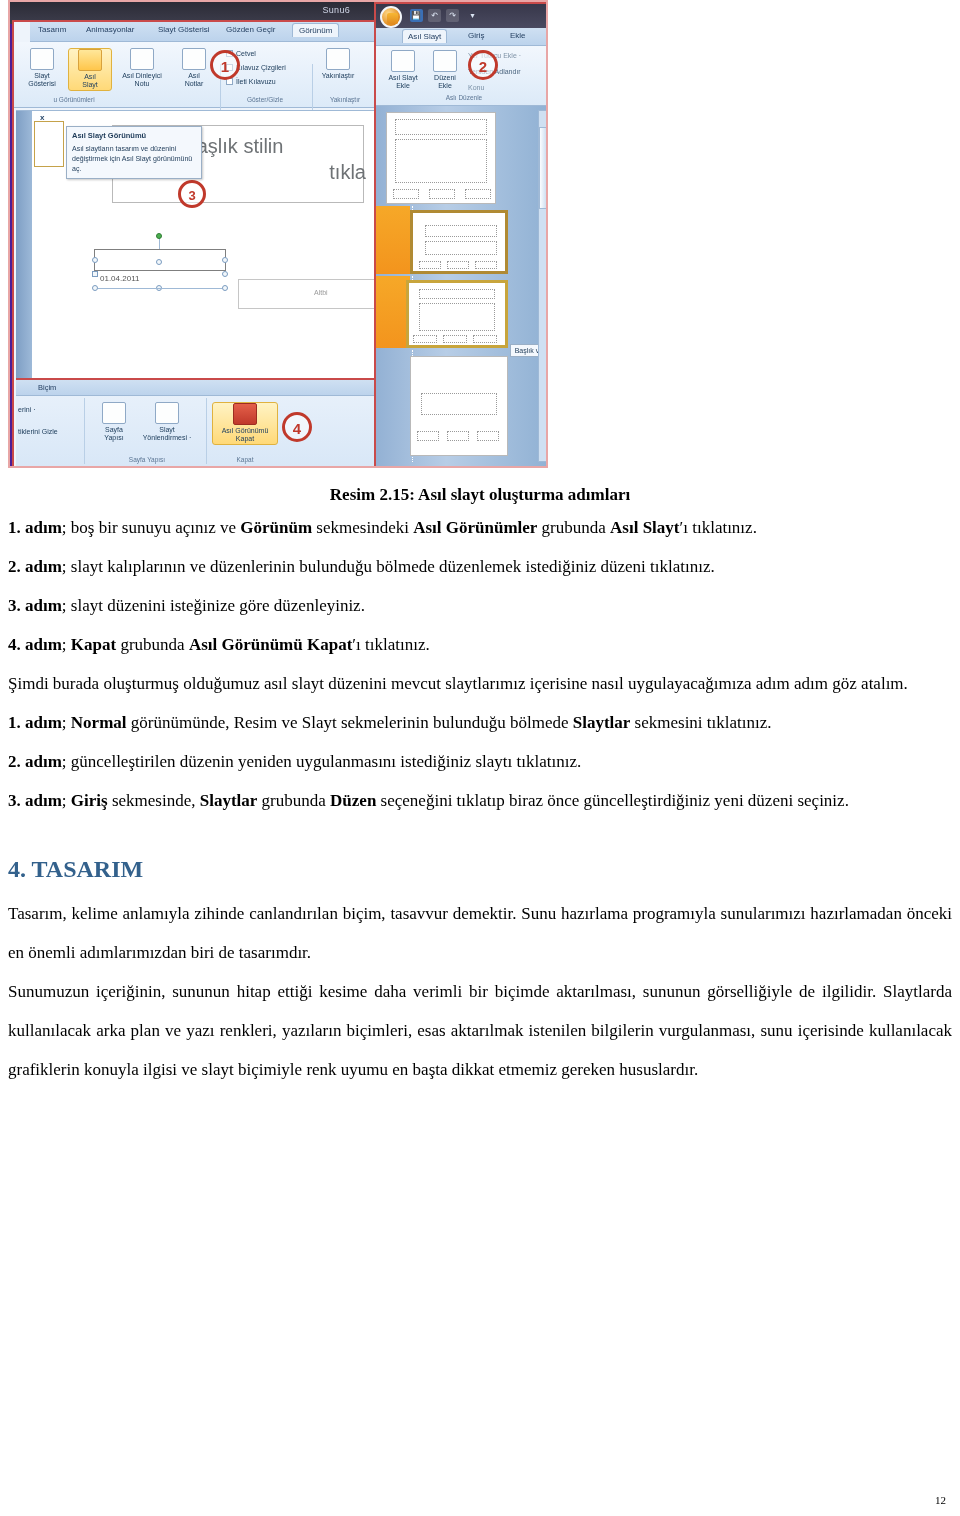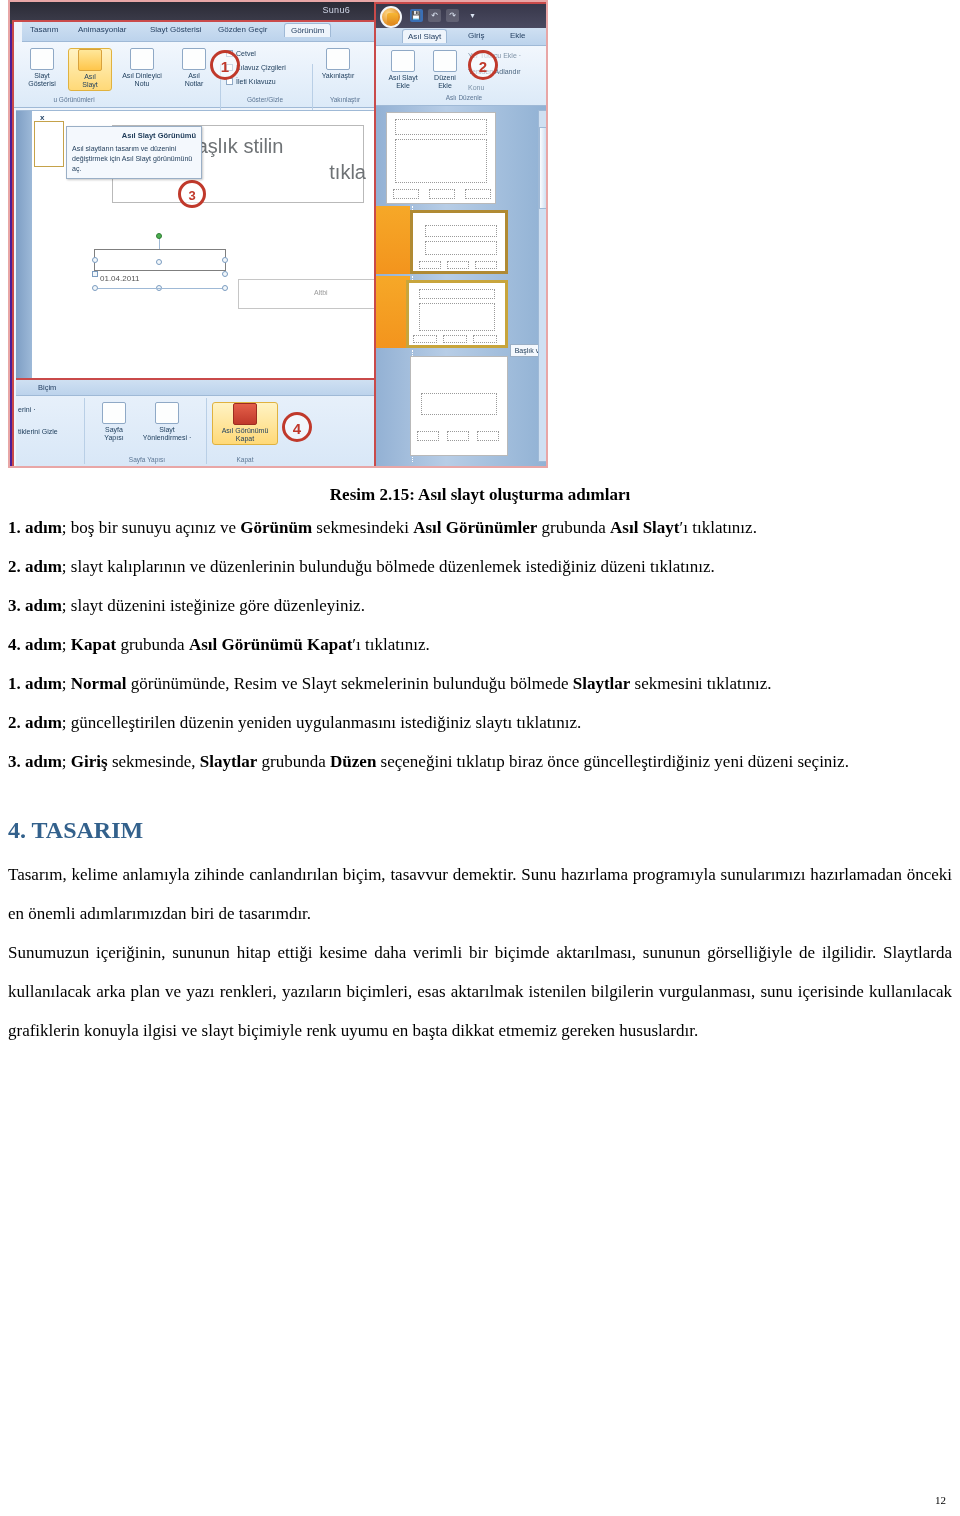--- a/index.html
+++ b/index.html
@@ -43,21 +43,21 @@
   }
 
   
   .winA{
     position:absolute;left:2px;top:18px;width:366px;height:448px;
     background:#eef4fb;
     border:2px solid #c94a4a;
     overflow:hidden;
   }
   .tabstripA{
-    position:absolute;left:8px;top:0;width:100%;height:20px;
+    position:absolute;left:16px;top:0;width:100%;height:20px;
     background:linear-gradient(#cfe0f2,#bcd3ec);
     border-bottom:1px solid #9fb9d6;
   }
   .tabA{
     position:absolute;top:3px;font-size:8px;color:#274264;white-space:nowrap;
   }
   .tabA.active{
     background:#eef4fb;border:1px solid #9fb9d6;border-bottom:none;
     border-radius:3px 3px 0 0;padding:2px 6px;top:1px;
   }
@@ -222,21 +222,21 @@
     font-size:17px;line-height:39px;margin:0;text-align:justify;
   }
   p.just{text-align:justify;text-justify:inter-word;}
   .h2{
     color:#33618C;font-size:24px;font-weight:bold;
     margin:34px 0 10px 0;line-height:30px;
   }
   .pageno{
     position:absolute;right:14px;bottom:10px;font-size:11px;
   }
-  b{font-weight:bold;text-align:right;}
+  b{font-weight:bold;}
 </style>
 </head>
 <body>
 
 <div class="page">
 
   <div class="figure">
 
     <div class="titlebar"></div>
     <div class="title-text">Sunu6</div>
@@ -440,20 +440,21 @@
 
   <div class="caption">Resim 2.15: Asıl slayt oluşturma adımları</div>
 
   <div>
     <p class="body just"><b>1. adım</b><span id="s11"><span>; boş bir sunuyu açınız ve </span><b>Görünüm</b><span> sekmesindeki </span><b>Asıl Görünümler</b><span> grubunda </span><b>Asıl Slayt</b><span>ʹı tıklatınız.</span></span></p>
     <p class="body just"><b>2. adım</b><span id="s12"><span>; slayt kalıplarının ve düzenlerinin bulunduğu bölmede düzenlemek istediğiniz düzeni tıklatınız.</span></span></p>
     <p class="body"><b>3. adım</b><span id="s13"><span>; slayt düzenini isteğinize göre düzenleyiniz.</span></span></p>
     <p class="body"><b>4. adım</b><span id="s14"><span>; </span><b>Kapat</b><span> grubunda </span><b>Asıl Görünümü Kapat</b><span>ʹı tıklatınız.</span></span></p>
   </div>
 
+  <p class="body just">Şimdi burada oluşturmuş olduğumuz asıl slayt düzenini mevcut slaytlarımız içerisine nasıl uygulayacağımıza adım adım göz atalım.</p>
 
   <div>
     <p class="body just"><b>1. adım</b><span id="s21"><span>; </span><b>Normal</b><span> görünümünde, Resim ve Slayt sekmelerinin bulunduğu bölmede </span><b>Slaytlar</b><span> sekmesini tıklatınız.</span></span></p>
     <p class="body"><b>2. adım</b><span id="s22"><span>; güncelleştirilen düzenin yeniden uygulanmasını istediğiniz slaytı tıklatınız.</span></span></p>
     <p class="body just"><b>3. adım</b><span id="s23"><span>; </span><b>Giriş</b><span> sekmesinde, </span><b>Slaytlar</b><span> grubunda </span><b>Düzen</b><span> seçeneğini tıklatıp biraz önce güncelleştirdiğiniz yeni düzeni seçiniz.</span></span></p>
   </div>
 
   <div class="h2">4. TASARIM</div>
 
   <p class="body just">Tasarım, kelime anlamıyla zihinde canlandırılan biçim, tasavvur demektir. Sunu hazırlama programıyla sunularımızı hazırlamadan önceki en önemli adımlarımızdan biri de tasarımdır.</p>

